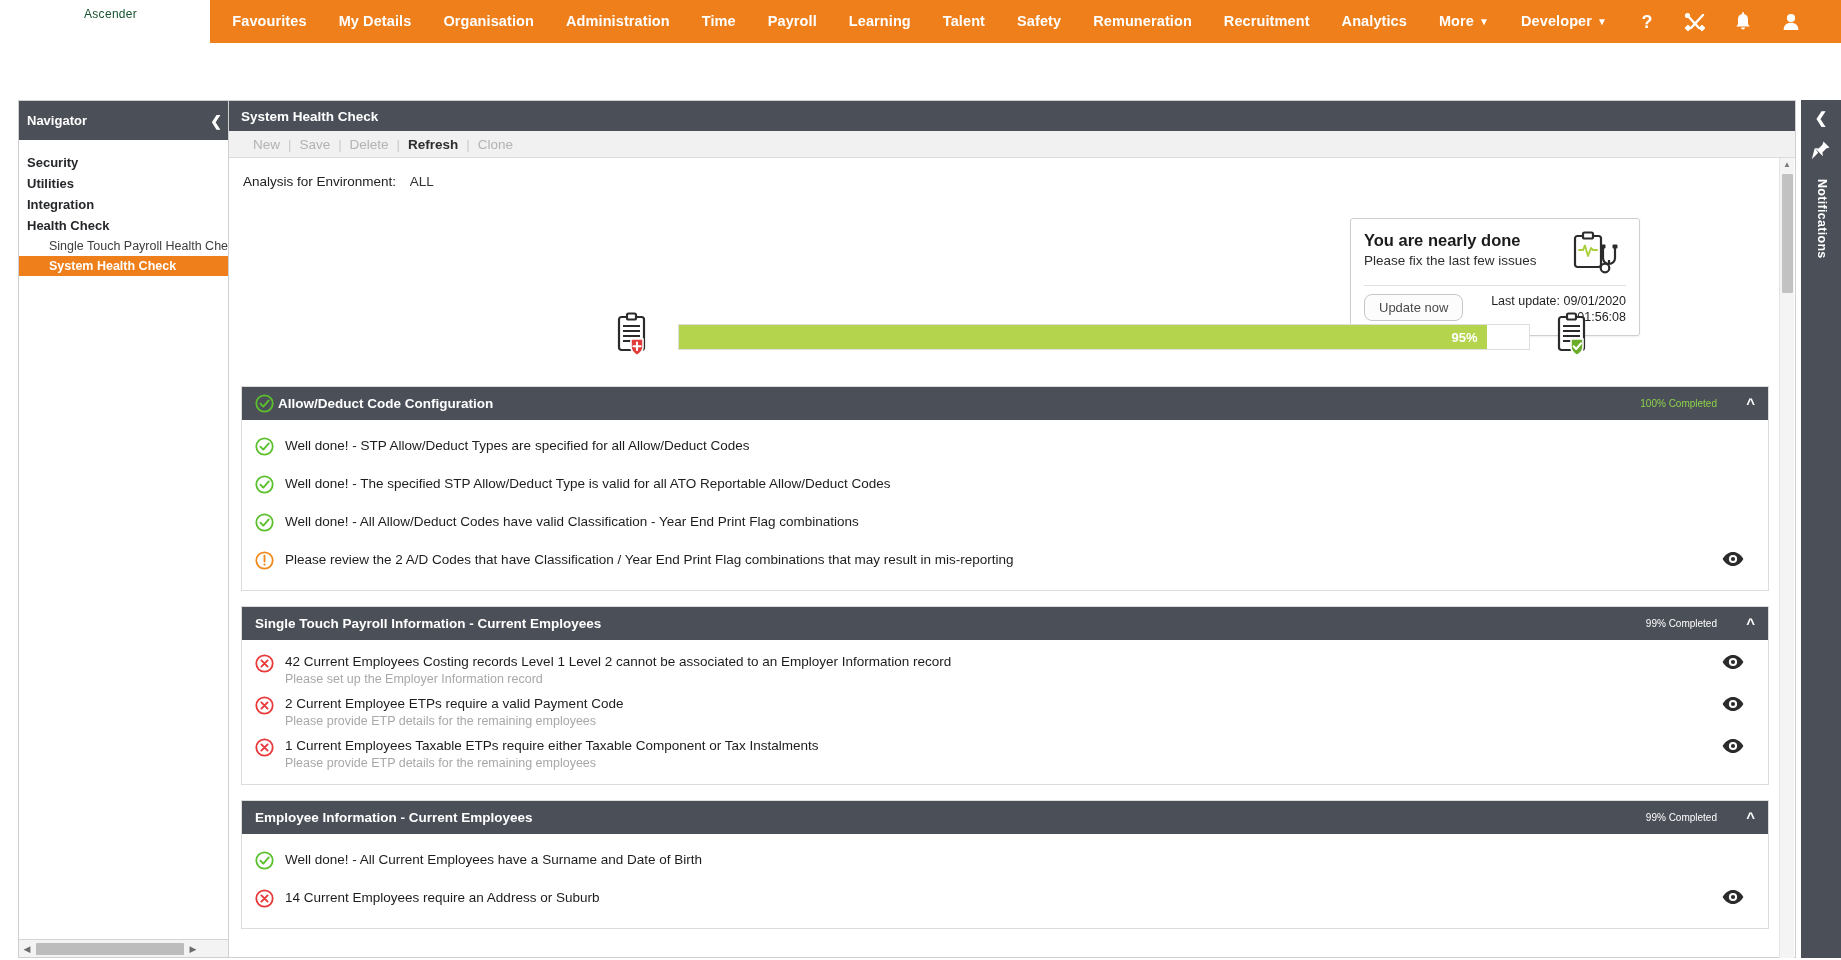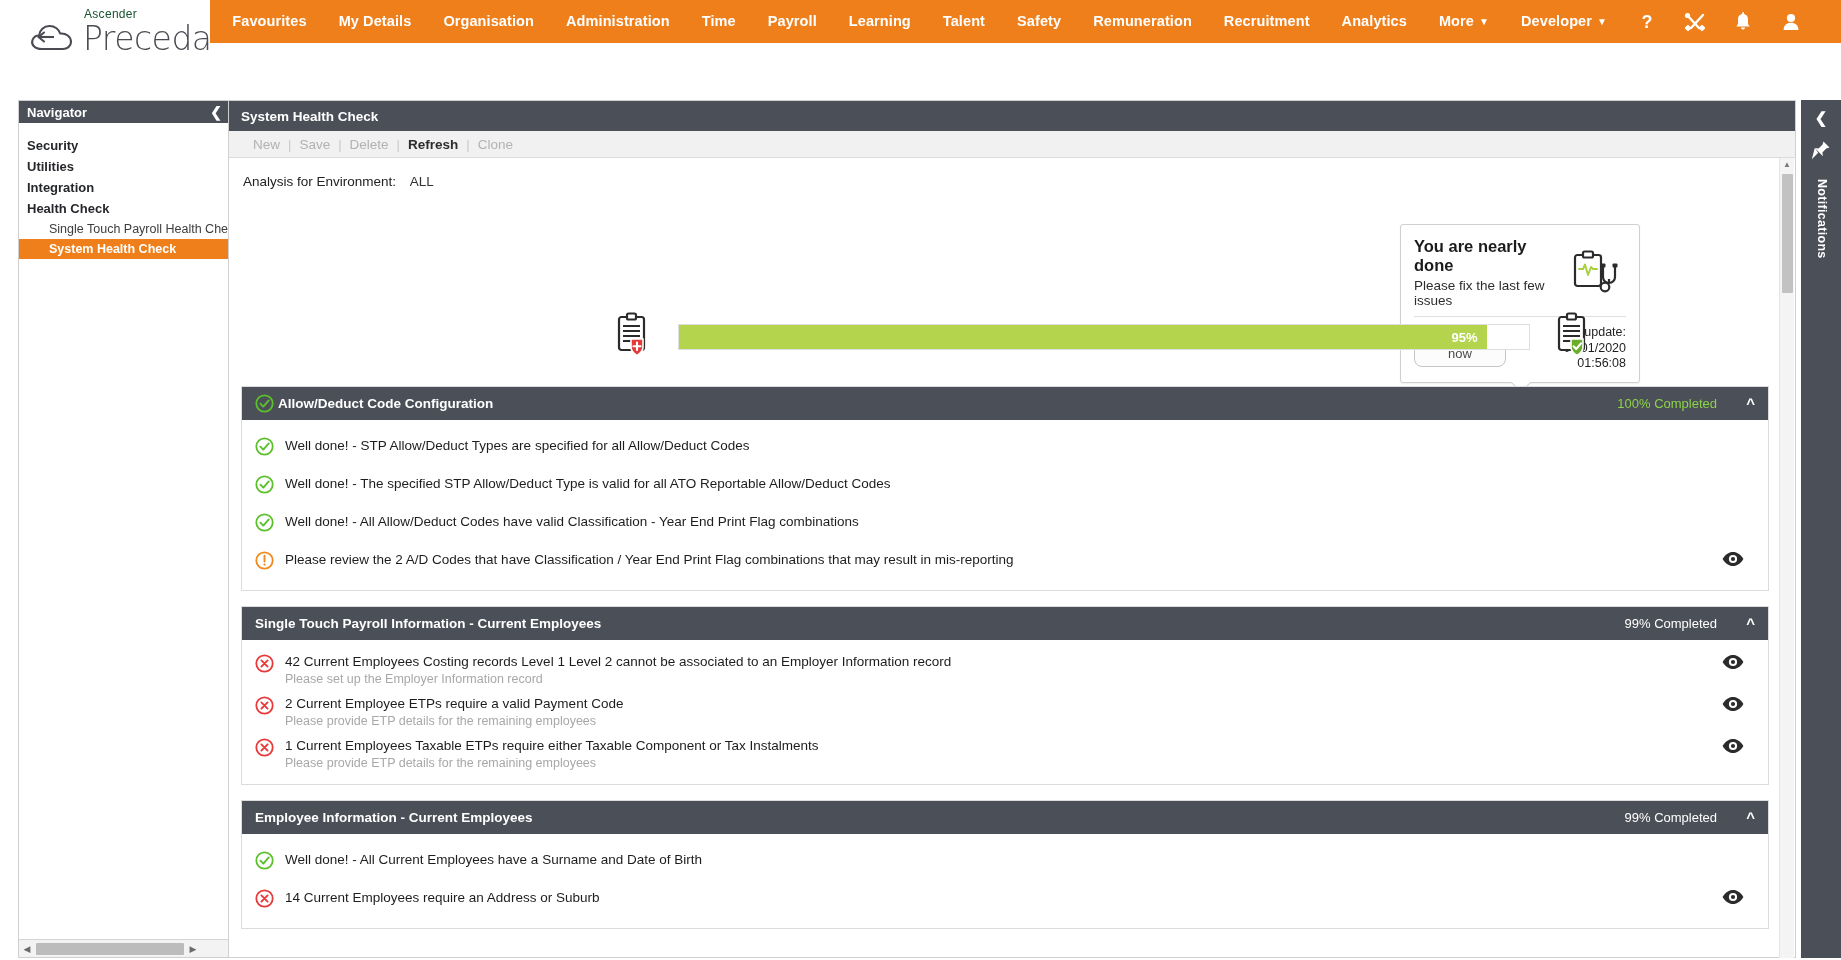--- a/index.html
+++ b/index.html
@@ -30,21 +30,21 @@
   
   #logo-wrap { position:absolute; left:28px; top:7px; }
   #logo-ascender { font-size:12px; color:#14532d; letter-spacing:.3px; margin-left:56px; }
   #logo-row { display:flex; align-items:center; margin-top:-2px; }
   #logo-preceda { font-size:33px; color:#4a4a52; letter-spacing:-0.5px; margin-left:5px;
                   font-family:"DejaVu Sans", sans-serif; font-weight:300; }
 
   
   #navigator { position:absolute; left:18px; top:100px; width:213px; height:858px;
                background:#ffffff; border:1px solid #cfcfcf; }
-  #nav-header { height:22px; background:#4b4f58; color:#fff; font-size:13px; font-weight:bold;
+  #nav-header { height:39px; background:#4b4f58; color:#fff; font-size:13px; font-weight:bold;
                 display:flex; align-items:center; padding:0 8px; }
   #nav-header .chev { margin-left:auto; font-weight:bold; font-size:14px; cursor:pointer; }
   #nav-list { padding-top:12px; }
   .nav-root { font-size:13px; font-weight:bold; color:#25272b; padding:3px 0 3px 8px; cursor:pointer; }
   .nav-child { font-size:12.5px; color:#3d3d3d; padding:3px 0 3px 30px; cursor:pointer; white-space:nowrap; }
   .nav-child.sel { background:#ef7f1a; color:#ffffff; font-weight:bold; }
   #nav-hscroll { position:absolute; bottom:0; left:0; width:211px; height:18px;
                  background:#f3f3f3; border-top:1px solid #d5d5d5; display:flex; align-items:center; }
   .hs-arrow { width:16px; text-align:center; font-size:9px; color:#6b6b6b; cursor:pointer; }
   #hs-thumb { height:12px; background:#bcbcbc; border-radius:1px; margin:0 1px; width:148px; cursor:pointer; }
@@ -60,21 +60,21 @@
   .tbbtn.disabled { color:#b2b2b2; cursor:default; }
   .tbbtn.enabled { color:#2d2d2d; font-weight:bold; }
   .tbsep { color:#c9c9c9; font-size:13px; }
 
   #content { position:absolute; top:57px; left:0; width:1550px; height:801px; overflow:hidden; }
 
   #env-line { font-size:13.5px; color:#222; padding:16px 0 0 14px; }
   #env-line .envval { margin-left:10px; color:#333; }
 
   
-  #callout { position:absolute; right:139px; top:66px; width:240px; background:#fff;
+  #callout { position:absolute; right:139px; top:60px; width:290px; background:#fff;
              border:1px solid #cfcfcf; border-radius:3px; box-shadow:0 1px 2px rgba(0,0,0,.07); }
   #callout-inner { padding:12px 13px 8px 13px; display:flex; }
   #callout-txt { flex:1; }
   #co-title { font-size:16.5px; font-weight:bold; color:#1b1b1b; }
   #co-sub { font-size:13.5px; color:#2d2d2d; margin-top:3px; }
   #co-art { width:56px; display:flex; align-items:center; justify-content:center; }
   #callout-foot { border-top:1px solid #e0e0e0; margin:0 13px; padding:8px 0 10px 0; display:flex; align-items:flex-start; }
   #co-btn { border:1px solid #c6c6c6; border-radius:8px; background:#fcfcfc; color:#4a4a4a;
             font-size:13px; padding:5px 14px; cursor:pointer; font-family:"Liberation Sans",sans-serif; }
   #co-upd { margin-left:auto; text-align:right; font-size:12.5px; color:#1f1f1f; line-height:1.25; }
@@ -90,21 +90,21 @@
              justify-content:flex-end; }
   #pb-pct { color:#fff; font-size:13px; font-weight:bold; padding-right:9px; }
   #pb-right-icon { width:60px; text-align:center; margin-right:175px; }
 
   
   #sections { position:absolute; top:228px; left:12px; width:1528px; }
   .section { margin-bottom:15px; border:1px solid #dcdcdc; background:#fff; }
   .sec-head { height:33px; background:#4b4f58; display:flex; align-items:center; padding:4px 13px; }
   .sec-ico { width:23px; display:flex; align-items:center; }
   .sec-title { color:#fff; font-size:13.5px; font-weight:bold; }
-  .sec-pct { margin-left:auto; font-size:13px; }
+  .sec-pct { margin-left:auto; font-size:10px; }
   .sec-pct.green { color:#8cd24a; }
   .sec-pct.white { color:#ffffff; }
   .sec-chev { width:38px; text-align:right; color:#fff; font-size:15px; font-weight:bold; cursor:pointer; }
   .sec-body { padding:9px 0 9px 0; }
 
   .row { display:flex; align-items:flex-start; padding:7px 13px 7px 13px; min-height:26px; }
   .row-compact { padding-top:4px; padding-bottom:4px; }
   .row-ico { width:30px; flex-shrink:0; padding-top:1px; }
   .row-txt { flex:1; }
   .row-main { font-size:13.5px; color:#1d1d1d; line-height:17px; }
@@ -126,28 +126,20 @@
                 writing-mode:vertical-rl; text-align:left; margin-left:14px; letter-spacing:.3px; }
   #page-bottom-strip { position:absolute; left:0; bottom:0; width:1841px; height:2px; background:#fff; }
 </style>
 </head>
 <body>
 
 <div id="topbar">
   <div id="logo-zone">
     <div id="logo-wrap">
       <div id="logo-ascender">Ascender</div>
-      <div id="logo-row">
-        <svg width="50" height="34" viewBox="0 0 50 34">
-          <path d="M14 27 C6 27 3 22 4.5 18 C6 14 10 13.5 11 13.5 C11.5 8 16 4 21.5 4 C27 4 31 7.5 32.2 11.5 C38 11 43 14.5 43 20 C43 24.5 39 27 35 27 Z" fill="none" stroke="#4a4a52" stroke-width="2.1" stroke-linejoin="round"></path>
-          <path d="M26 15 L10 15" fill="none" stroke="#4a4a52" stroke-width="2.1"></path>
-          <path d="M16 10.5 L10.5 15 L16 19.5" fill="none" stroke="#4a4a52" stroke-width="2.1" stroke-linejoin="round" stroke-linecap="round"></path>
-        </svg>
-        <div id="logo-preceda">Preceda</div>
-      </div>
     </div>
   </div>
 
   <div id="nav-zone">
     <div class="navitem"><span>Favourites</span></div>
     <div class="navitem"><span>My Details</span></div>
     <div class="navitem"><span>Organisation</span></div>
     <div class="navitem"><span>Administration</span></div>
     <div class="navitem"><span>Time</span></div>
     <div class="navitem"><span>Payroll</span></div>

